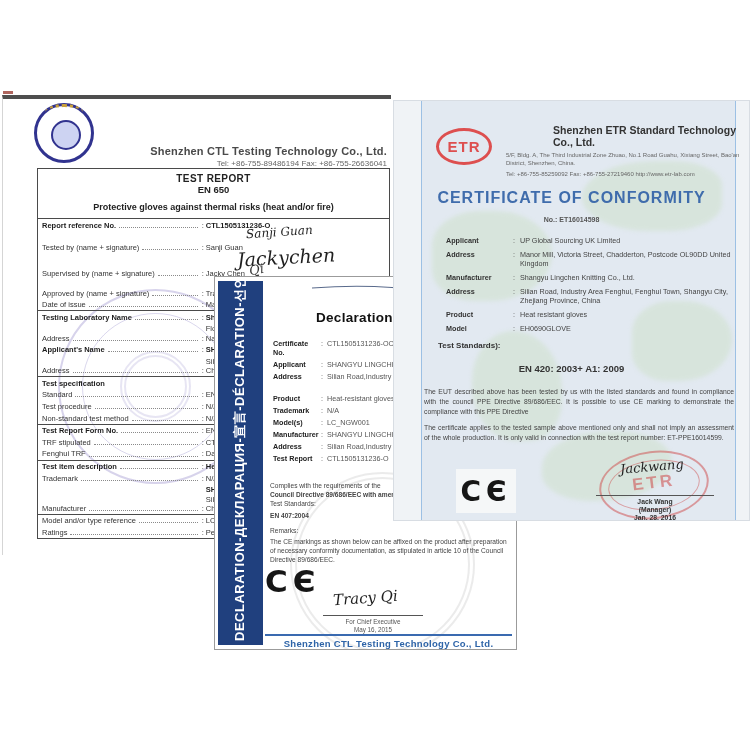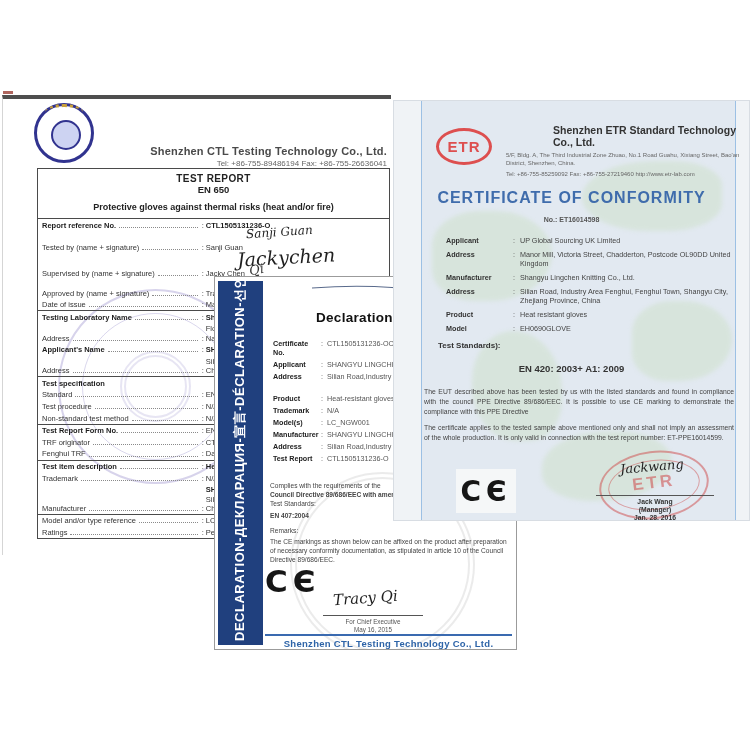--- a/index.html
+++ b/index.html
@@ -290,21 +290,21 @@
             <span class="lead" data-name="dotted-leader"></span>
           </span>
           <span class="col" data-name="row-colon">:</span>
           <span class="valwrap" data-name="row-value-wrap">
             <span class="val" data-name="row-value">EN 407-A</span>
             <div class="val2" data-name="row-value-extra"></div>
           </span>
         </div>
         <div class="trow" data-name="table-row">
           <span class="lwrap" data-name="row-label-wrap">
-            <span class="lab" data-name="row-label">TRF originator</span>
+            <span class="lab" data-name="row-label">TRF stipulated</span>
             <span class="lead" data-name="dotted-leader"></span>
           </span>
           <span class="col" data-name="row-colon">:</span>
           <span class="valwrap" data-name="row-value-wrap">
             <span class="val" data-name="row-value">CTL</span>
             <div class="val2" data-name="row-value-extra"></div>
           </span>
         </div>
         <div class="trow" data-name="table-row">
           <span class="lwrap" data-name="row-label-wrap">

